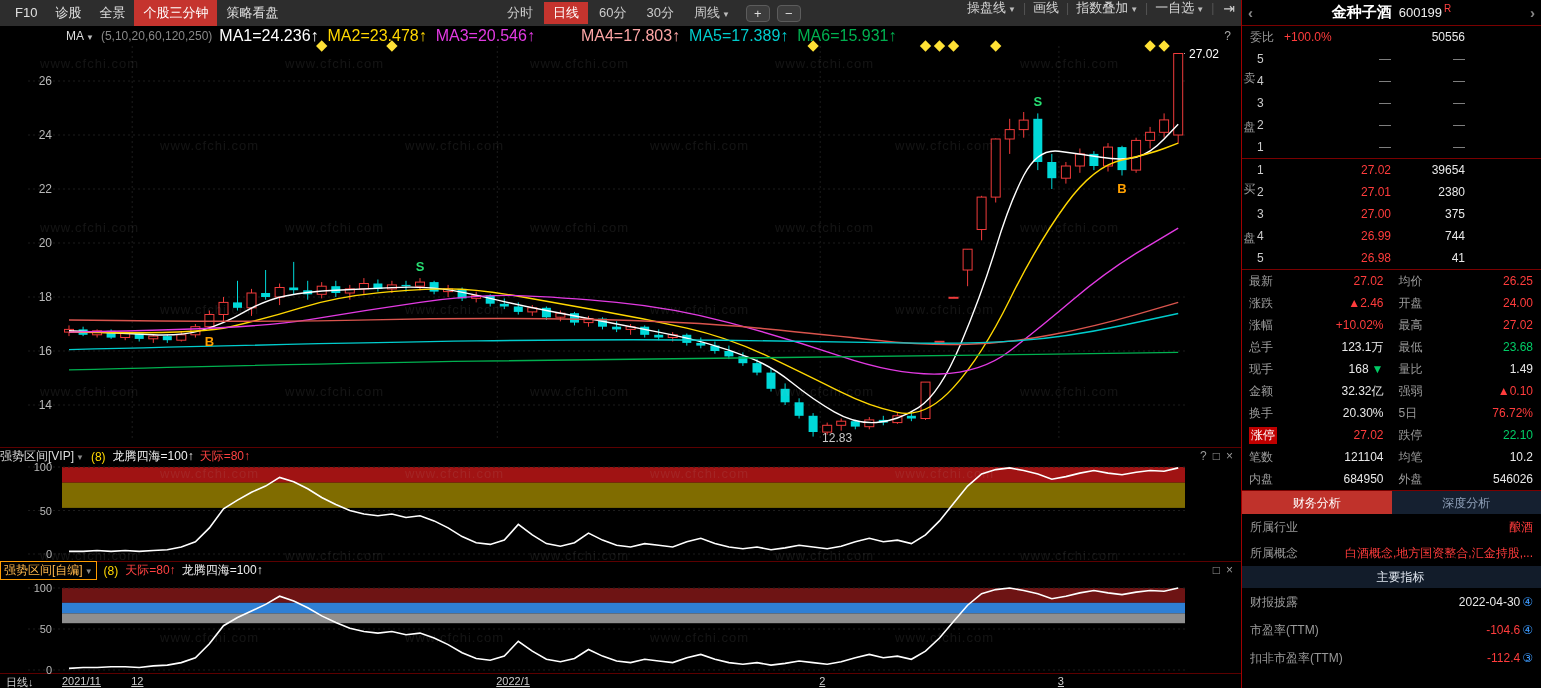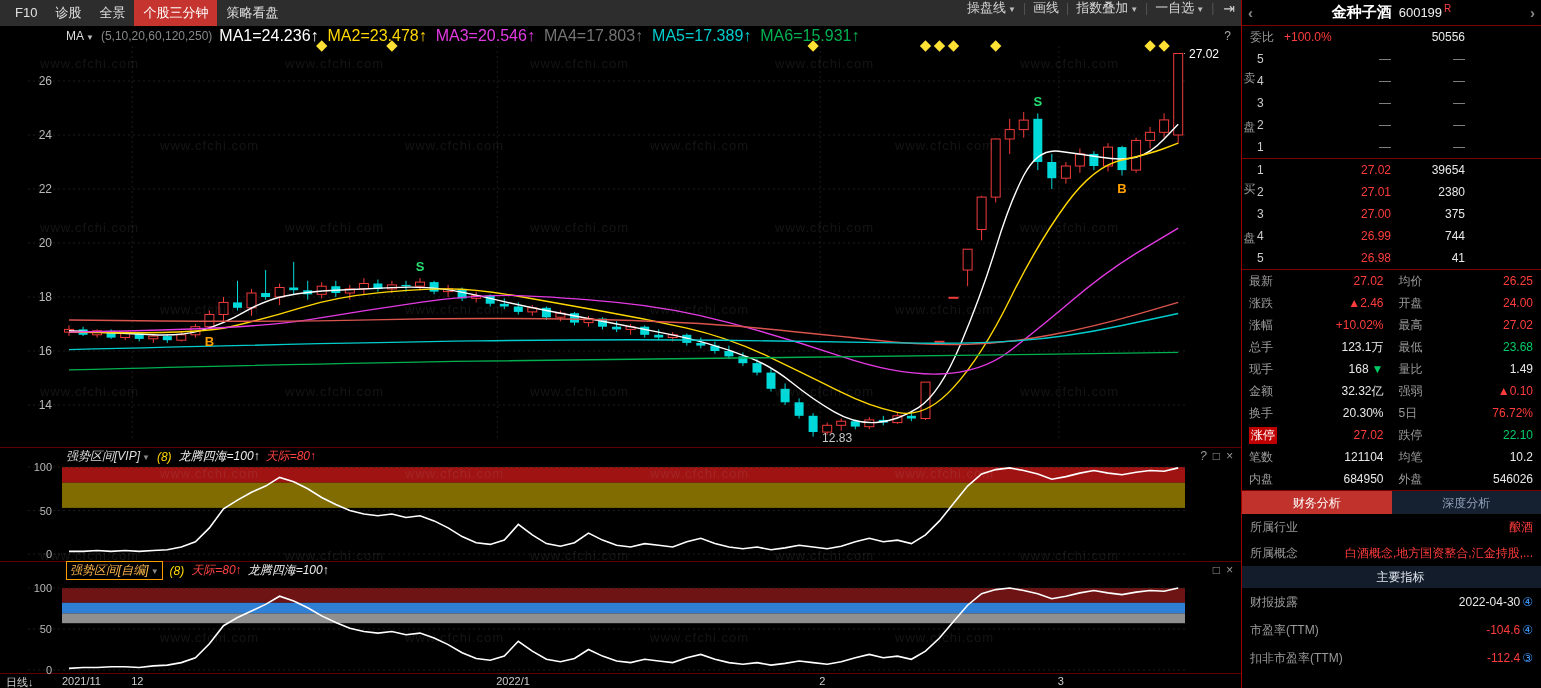--- a/index.html
+++ b/index.html
@@ -31,33 +31,33 @@
   .main { position:relative; height:421px; flex:0 0 421px; }
   .ma-header { position:absolute; top:2px; left:0; right:0; height:16px; display:flex; align-items:center;
                gap:7px; padding-left:66px; font-size:12px; z-index:3; white-space:nowrap; }
   .ma-sel { color:#ddd; } .ma-params { color:#888; }
   .ma-v { font-size:16px; }
   .help { position:absolute; right:10px; color:#aaa; }
   .panel { position:relative; border-top:1px solid #5c0000; }
   .panel2 { height:114px; flex:0 0 114px; }
   .panel3 { height:112px; flex:0 0 112px; }
   .p-header { position:absolute; top:1px; left:0; right:0; height:15px; display:flex; align-items:center;
-              gap:7px; padding-left:66px; font-size:12px; z-index:3; white-space:nowrap;font-style:italic; }
+              gap:7px; font-size:12px; z-index:3; white-space:nowrap; }
   .p-title { color:#ddd; } .p-title .dd { color:#888; }
   .p-title.boxed { border:1px solid #ff9c00; color:#ffb84d; padding:0 3px; }
   .p-param { color:#ffd700; }
   .p-icons { position:absolute; right:8px; top:0; display:flex; gap:6px; color:#999; }
   .p-ic { cursor:default; }
   .chart-svg { position:absolute; left:0; top:0; z-index:2; }
 
   
   .status { position:relative; height:15px; flex:0 0 15px; background:#000; border-top:1px solid #5c0000;
             font-size:11px; color:#ccc; }
   #status-period { position:absolute; left:6px; top:1px; }
-  .x-lab { position:absolute; top:1px; color:#ccc; white-space:nowrap; }
+  .x-lab { position:absolute; top:1px; color:#ccc; white-space:nowrap;text-decoration:underline; }
 
   
   #watermarks { position:absolute; left:0; top:26px; width:1241px; height:647px; z-index:6; pointer-events:none; }
   .wm { position:absolute; color:rgba(200,200,200,0.10); font-size:13px; letter-spacing:1px; }
 
   
   .right-panel { width:300px; background:#000; border-left:1px solid #a00000; display:flex; flex-direction:column; }
   .rp-title { height:26px; flex:0 0 26px; display:flex; align-items:center; padding:0 6px;
               border-bottom:1px solid #7a0000; }
   .rp-nav { color:#888; font-size:15px; font-weight:bold; cursor:default; }
@@ -101,20 +101,29 @@
   <div class="chart-col">
 
     <div class="topbar">
       <div id="tb-left">
           <span class="tb-item">F10</span>
           <span class="tb-item">诊股</span>
           <span class="tb-item">全景</span>
           <span class="tb-item active">个股三分钟</span>
           <span class="tb-item">策略看盘</span>
         </div>
+      <div id="tb-periods">
+          <span class="tb-period">分时</span>
+          <span class="tb-period active">日线</span>
+          <span class="tb-period">60分</span>
+          <span class="tb-period">30分</span>
+          <span class="tb-period">周线<span class="dd">▼</span></span>
+          <span class="tb-zoom">+</span>
+          <span class="tb-zoom">−</span>
+        </div>
       <div id="tb-right">
           <span class="tb-tool">操盘线<span class="dd">▼</span></span>
           <span class="tb-sep">|</span>
           <span class="tb-tool">画线</span>
           <span class="tb-sep">|</span>
           <span class="tb-tool">指数叠加<span class="dd">▼</span></span>
           <span class="tb-sep">|</span>
           <span class="tb-tool">一自选<span class="dd">▼</span></span>
           <span class="tb-sep">|</span>
           <span class="tb-collapse">⇥</span>
@@ -122,21 +131,21 @@
     </div>
 
     <div class="main">
       <div class="ma-header">
         <span class="ma-sel"><span>MA</span><span class="dd">▼</span></span>
         <span class="ma-params">(5,10,20,60,120,250)</span>
         <span id="ma-labels" style="display:flex;gap:9px;">
             <span class="ma-v" style="color: rgb(255, 255, 255);">MA1=24.236↑</span>
             <span class="ma-v" style="color: rgb(255, 215, 0);">MA2=23.478↑</span>
             <span class="ma-v" style="color: rgb(226, 58, 226);">MA3=20.546↑</span>
-            <span class="ma-v" style="color: #737373;">MA4=17.803↑</span>
+            <span class="ma-v" style="color: #fca5a5; margin-left: 37px;">MA4=17.803↑</span>
             <span class="ma-v" style="color: rgb(0, 204, 204);">MA5=17.389↑</span>
             <span class="ma-v" style="color: rgb(0, 176, 80);">MA6=15.931↑</span>
           </span>
         <span class="help">?</span>
       </div>
       <svg id="main-svg" class="chart-svg" width="1241" height="421" viewBox="0 0 1241 421">
           <line x1="132.2" y1="20" x2="132.2" y2="415" stroke="#1c1c1c" stroke-dasharray="2,3"></line>
           <line x1="497.3" y1="20" x2="497.3" y2="415" stroke="#1c1c1c" stroke-dasharray="2,3"></line>
           <line x1="820.2" y1="20" x2="820.2" y2="415" stroke="#1c1c1c" stroke-dasharray="2,3"></line>
           <line x1="1058.9" y1="20" x2="1058.9" y2="415" stroke="#1c1c1c" stroke-dasharray="2,3"></line>

